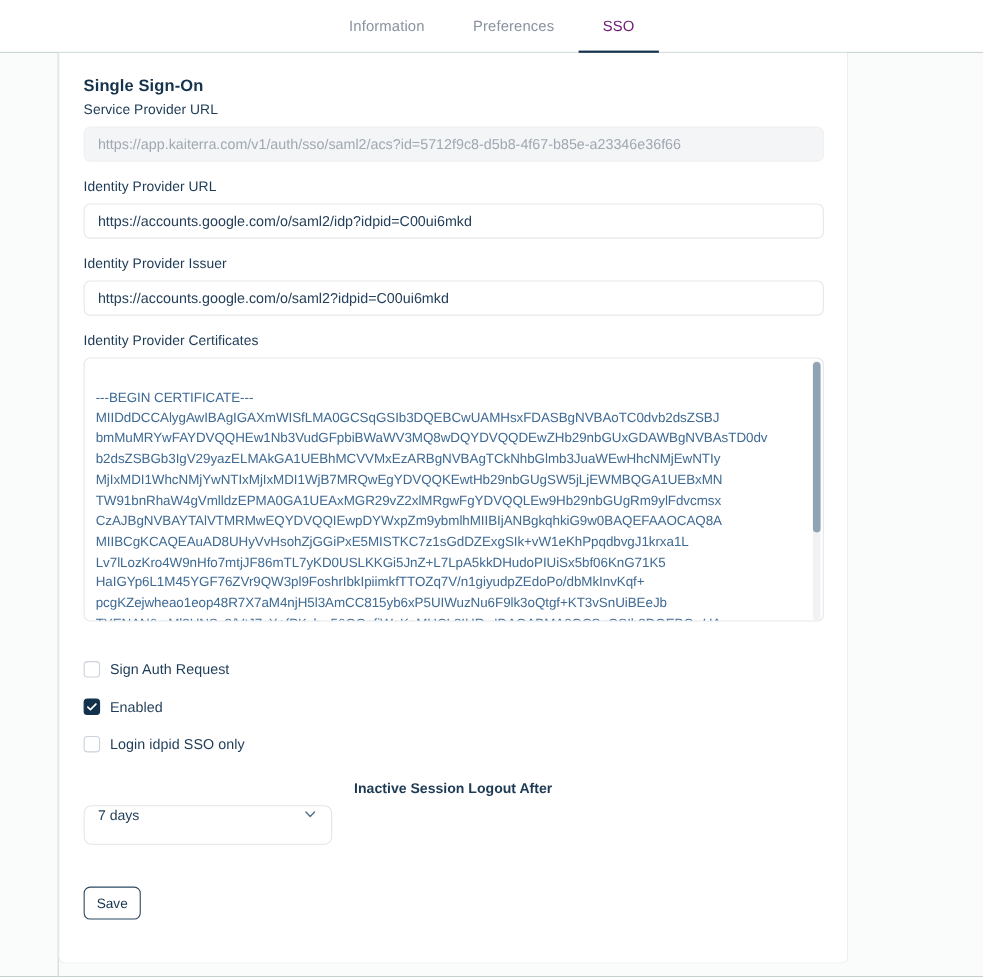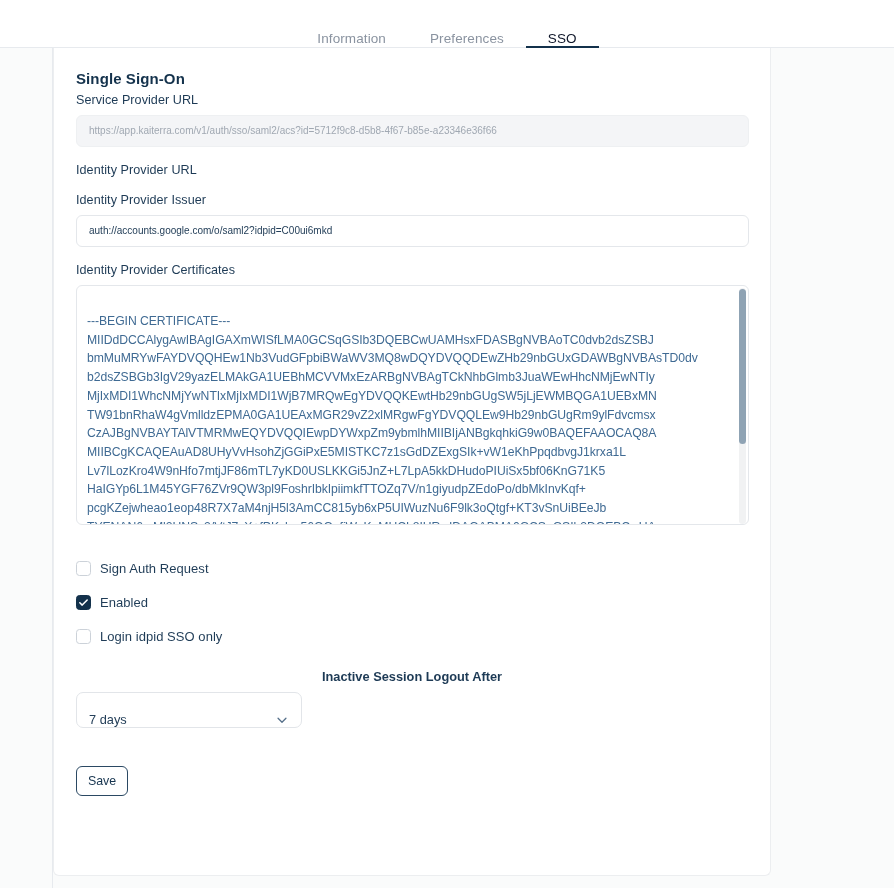--- a/index.html
+++ b/index.html
@@ -17,33 +17,33 @@
     width: 894px;
     background: #ffffff;
     border-bottom: 1px solid #e7eaee;
     display: flex;
     align-items: stretch;
     justify-content: center;
     gap: 0px;
   }
   .tab {
     display: flex;
-    align-items: flex-end;
+    align-items: center;
     justify-content: center;
     padding: 0 22px;
     font-size: 13.5px;
     color: #8a93a0;
     letter-spacing: .1px;
     cursor: pointer;
     position: relative;
     border-bottom: 2px solid transparent;
     margin-bottom: -1px;
   }
   .tab.active {
-    color: #0f172a;
+    color: #701a75;
     border-bottom: 2px solid #13314b;
   }
 
   
   .page {
     width: 894px;
     height: 840px;
     background: #14532d;
     display: flex;
   }
@@ -87,21 +87,21 @@
     margin-bottom: 8px;
     letter-spacing: .05px;
   }
   .input {
     width: 673px;
     height: 32px;
     line-height: 30px;
     border: 1px solid #e4e7eb;
     border-radius: 6px;
     background: #ffffff;
-    font-size: 10px;
+    font-size: 13px;
     color: #25405a;
     padding: 0 12px;
     font-family: "Liberation Sans", sans-serif;
     white-space: nowrap;
     overflow: hidden;
   }
   .input.disabled {
     background: #f4f5f7;
     color: #a0a8b2;
     border-color: #eef0f2;
@@ -186,21 +186,21 @@
     margin-bottom: 8px;
     text-align: center;
   }
   .select {
     width: 226px;
     height: 36px;
     border: 1px solid #e2e5e9;
     border-radius: 7px;
     background: #ffffff;
     display: flex;
-    align-items: flex-end;
+    align-items: flex-start;
     justify-content: space-between;
     padding: 0 12px;
     font-size: 12.8px;
     color: #25405a;
     cursor: pointer;
   }
   .chev { color: #56708a; display: flex; }
 
   
   .save-btn {
@@ -244,25 +244,26 @@
         <h1 class="section-title">Single Sign-On</h1>
 
         <div class="field">
           <label class="field-label">Service Provider URL</label>
           <div class="input disabled">https://app.kaiterra.com/v1/auth/sso/saml2/acs?id=5712f9c8-d5b8-4f67-b85e-a23346e36f66</div>
         </div>
 
 
         <div class="field">
           <label class="field-label">Identity Provider URL</label>
+          <div class="input">https://accounts.google.com/o/saml2/idp?idpid=C00ui6mkd</div>
         </div>
 
         <div class="field">
           <label class="field-label">Identity Provider Issuer</label>
-          <div class="input">auth://accounts.google.com/o/saml2?idpid=C00ui6mkd</div>
+          <div class="input">https://accounts.google.com/o/saml2?idpid=C00ui6mkd</div>
         </div>
 
         <div class="field">
           <label class="field-label">Identity Provider Certificates</label>
           <div class="cert-box">
             <div class="cert-text">---BEGIN CERTIFICATE---
 MIIDdDCCAlygAwIBAgIGAXmWISfLMA0GCSqGSIb3DQEBCwUAMHsxFDASBgNVBAoTC0dvb2dsZSBJ
 bmMuMRYwFAYDVQQHEw1Nb3VudGFpbiBWaWV3MQ8wDQYDVQQDEwZHb29nbGUxGDAWBgNVBAsTD0dv
 b2dsZSBGb3IgV29yazELMAkGA1UEBhMCVVMxEzARBgNVBAgTCkNhbGlmb3JuaWEwHhcNMjEwNTIy
 MjIxMDI1WhcNMjYwNTIxMjIxMDI1WjB7MRQwEgYDVQQKEwtHb29nbGUgSW5jLjEWMBQGA1UEBxMN

